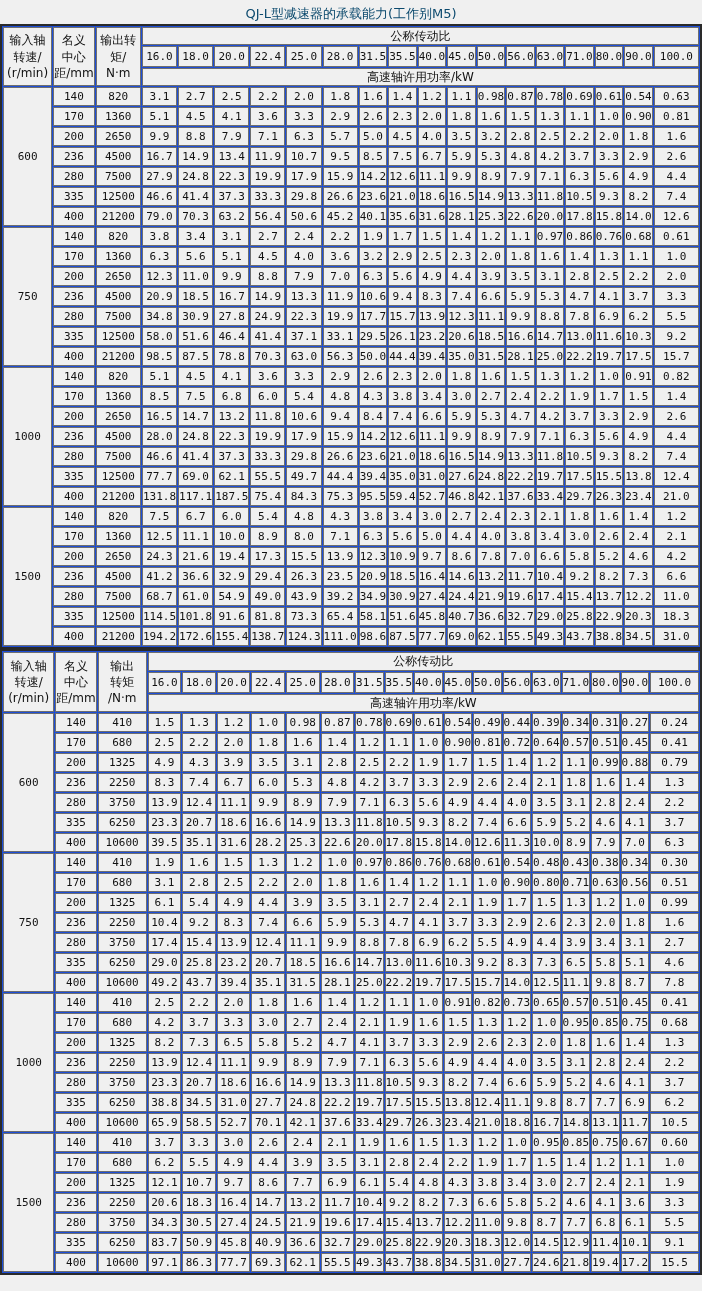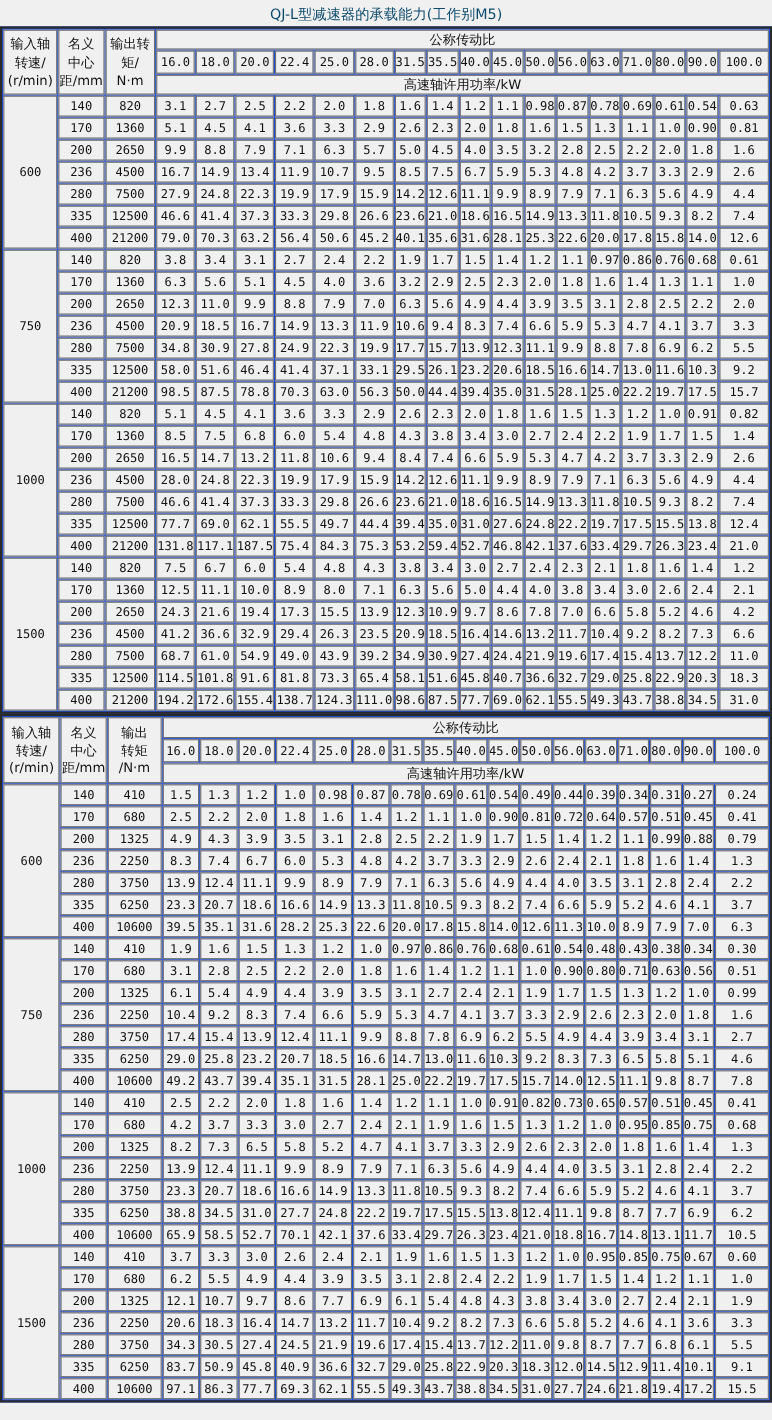--- a/index.html
+++ b/index.html
@@ -549,21 +549,21 @@
         </tr>
         <tr>
           <td>400</td>
           <td>21200</td>
           <td>131.8</td>
           <td>117.1</td>
           <td>187.5</td>
           <td>75.4</td>
           <td>84.3</td>
           <td>75.3</td>
-          <td>53.2</td>
+          <td>95.5</td>
           <td>59.4</td>
           <td>52.7</td>
           <td>46.8</td>
           <td>42.1</td>
           <td>37.6</td>
           <td>33.4</td>
           <td>29.7</td>
           <td>26.3</td>
           <td>23.4</td>
           <td>21.0</td>

